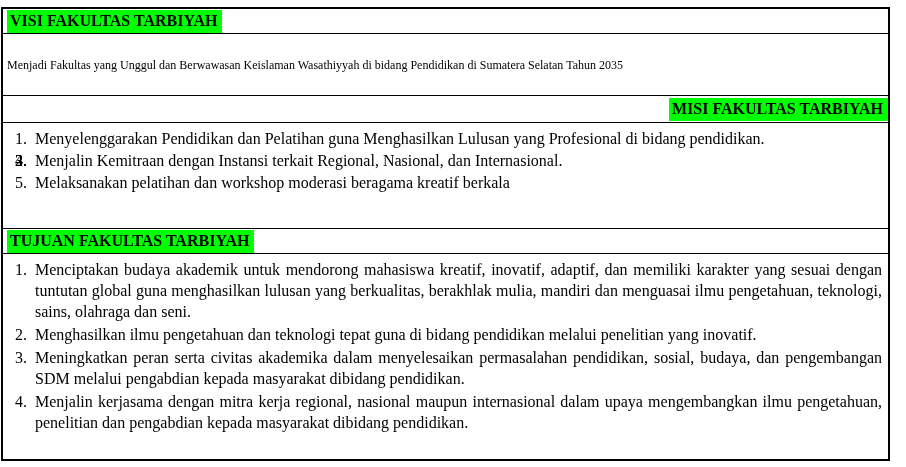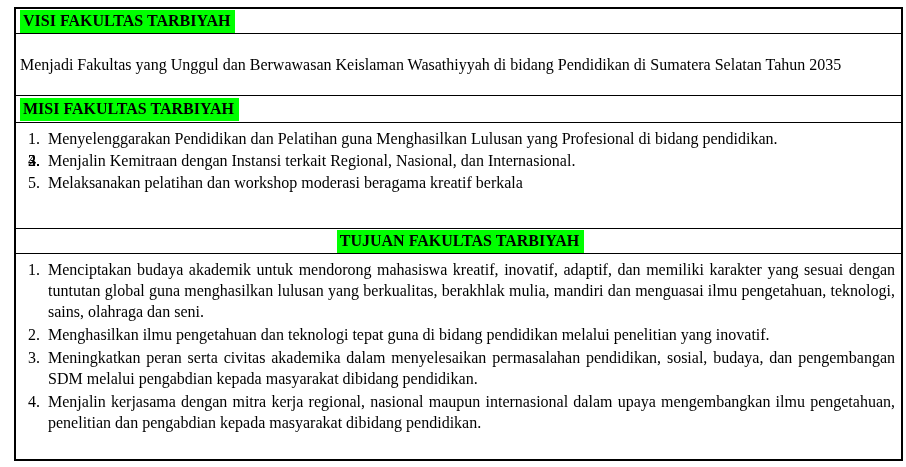--- a/index.html
+++ b/index.html
@@ -11,21 +11,21 @@
     position: relative;
     width: 906px;
     height: 467px;
     background: #ffffff;
     overflow: hidden;
     font-family: "Liberation Serif", "DejaVu Serif", serif;
     color: #000000;
   }
   .doc-table {
     position: absolute;
-    left: 14px;
+    left: 1px;
     top: 7px;
     width: 889px;
     height: 454px;
     border: 2px solid #000000;
     box-sizing: border-box;
     display: flex;
     flex-direction: column;
     background: #ffffff;
   }
   .row {
@@ -35,38 +35,38 @@
   .row:last-child {
     border-bottom: none;
   }
   .header-row {
     display: flex;
     align-items: center;
     padding-left: 4px;
   }
   .row-h1 { height: 25px; }
   .row-visi { height: 62px; }
-  .row-h2 { height: 27px; }
+  .row-h2 { height: 27px; justify-content: flex-end; }
   .row-misi { height: 106px; }
-  .row-h3 { height: 25px; justify-content: center; }
+  .row-h3 { height: 25px; }
   .row-tujuan { flex: 1 1 auto; }
   .hl {
     display: inline-block;
     background: var(--hl, #00ff00);
     font-weight: bold;
     font-size: 16px;
     line-height: 20px;
     padding: 1px 5px 2px 3px;
     white-space: nowrap;
   }
   .row-visi {
     display: flex;
     align-items: center;
     padding: 0 8px 0 4px;
-    font-size: 16px;
+    font-size: 12px;
     line-height: 20px;
   }
   ol.num-list {
     list-style: none;
     margin: 0;
     padding: 5px 0 0 0;
     font-size: 16px;
   }
   ol.num-list li {
     position: relative;

